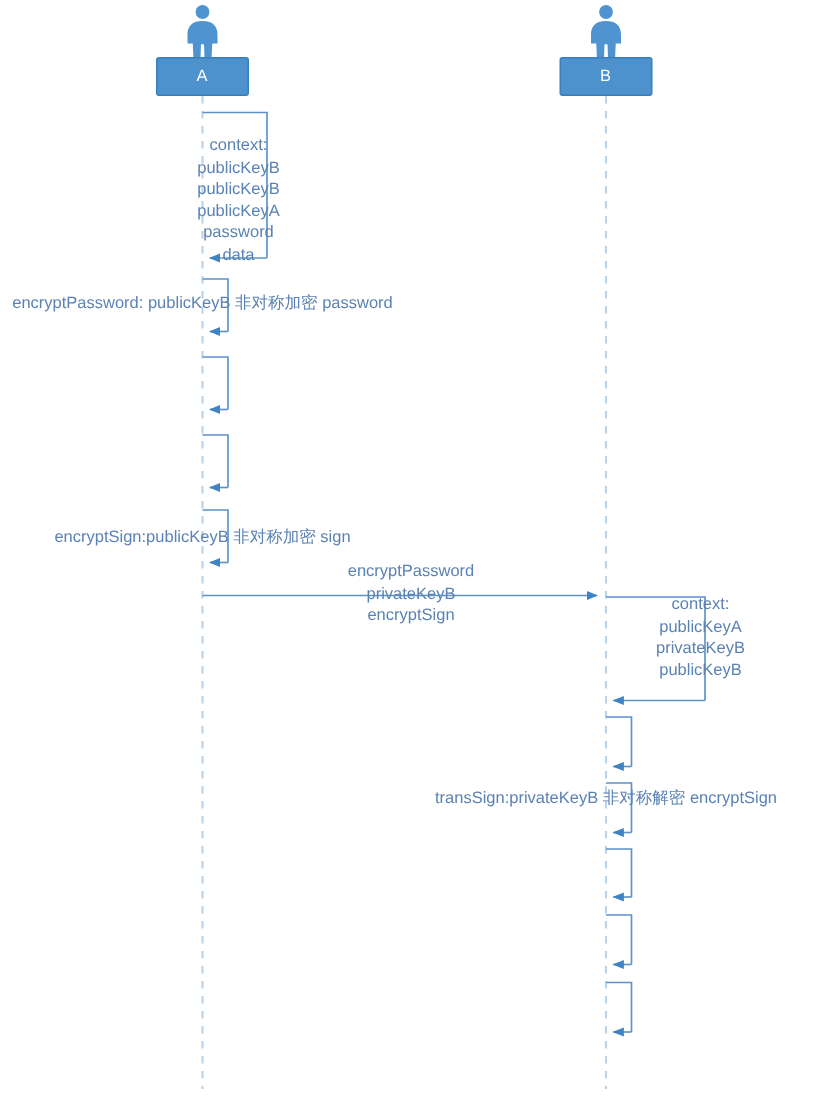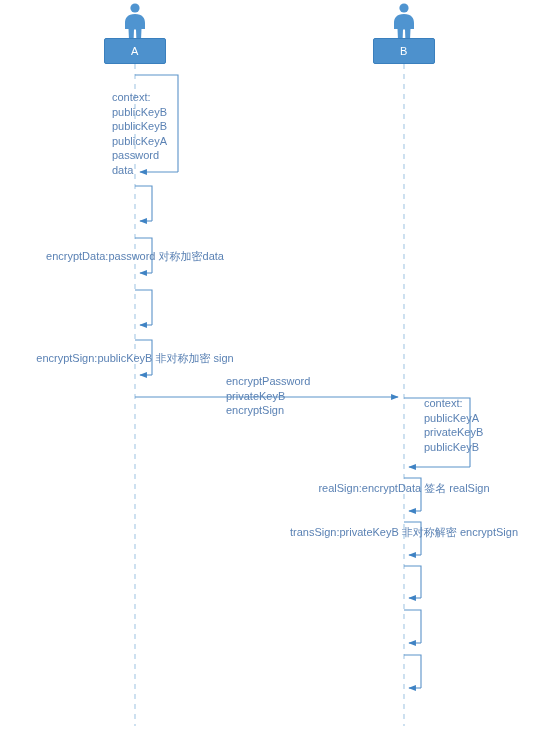--- a/index.html
+++ b/index.html
@@ -59,21 +59,21 @@
   .msg-label.center {
     transform: translateX(-50%);
     text-align: center;
   }
   .note-stack {
     position: absolute;
     color: #5b82b4;
     font-size: 11px;
     font-family: "Liberation Sans", sans-serif;
     line-height: 14.5px;
-    text-align: left;
+    text-align: center;
     white-space: pre;
   }
 </style>
 </head>
 <body>
 
 <div id="diagram">
 
   <svg class="layer" viewBox="0 0 549 732" xmlns="http://www.w3.org/2000/svg">
     <defs>
@@ -167,30 +167,29 @@
     <path d="M 18 12 C 10.5 12 8 16 8 21 L 8 27 L 11.5 27 L 12 38 L 16.6 38 L 17 27.5
              L 19 27.5 L 19.4 38 L 24 38 L 24.5 27 L 28 27 L 28 21 C 28 16 25.5 12 18 12 Z" fill="#4f94d0"></path>
   </svg>
 
   <div class="actor-box" style="left:373px; top:38px;">
     <span class="actor-box-label">B</span>
   </div>
 
   <div class="note-stack" style="left:112px; top:90px; width:94px;"><div>context:</div><div>publicKeyB</div><div>publicKeyB</div><div>publicKeyA</div><div>password</div><div>data</div></div>
 
+  <div class="msg-label center" style="left:135px; top:195px;">encryptPassword: publicKeyB 非对称加密 password</div>
 
-  <div class="msg-label center" style="left:135px; top:249px;">encryptData:password 对称加密data</div>
 
 
   <div class="msg-label center" style="left:135px; top:351px;">encryptSign:publicKeyB 非对称加密 sign</div>
 
   <div class="note-stack" style="left:226px; top:374px; width:96px;"><div>encryptPassword</div><div>privateKeyB</div><div>encryptSign</div></div>
 
   <div class="note-stack" style="left:424px; top:396px; width:86px;"><div>context:</div><div>publicKeyA</div><div>privateKeyB</div><div>publicKeyB</div></div>
 
-  <div class="msg-label center" style="left:404px; top:481px;">realSign:encryptData 签名 realSign</div>
 
   <div class="msg-label center" style="left:404px; top:525px;">transSign:privateKeyB 非对称解密 encryptSign</div>
 
 
 
 
 </div>
 
 </body></html>

